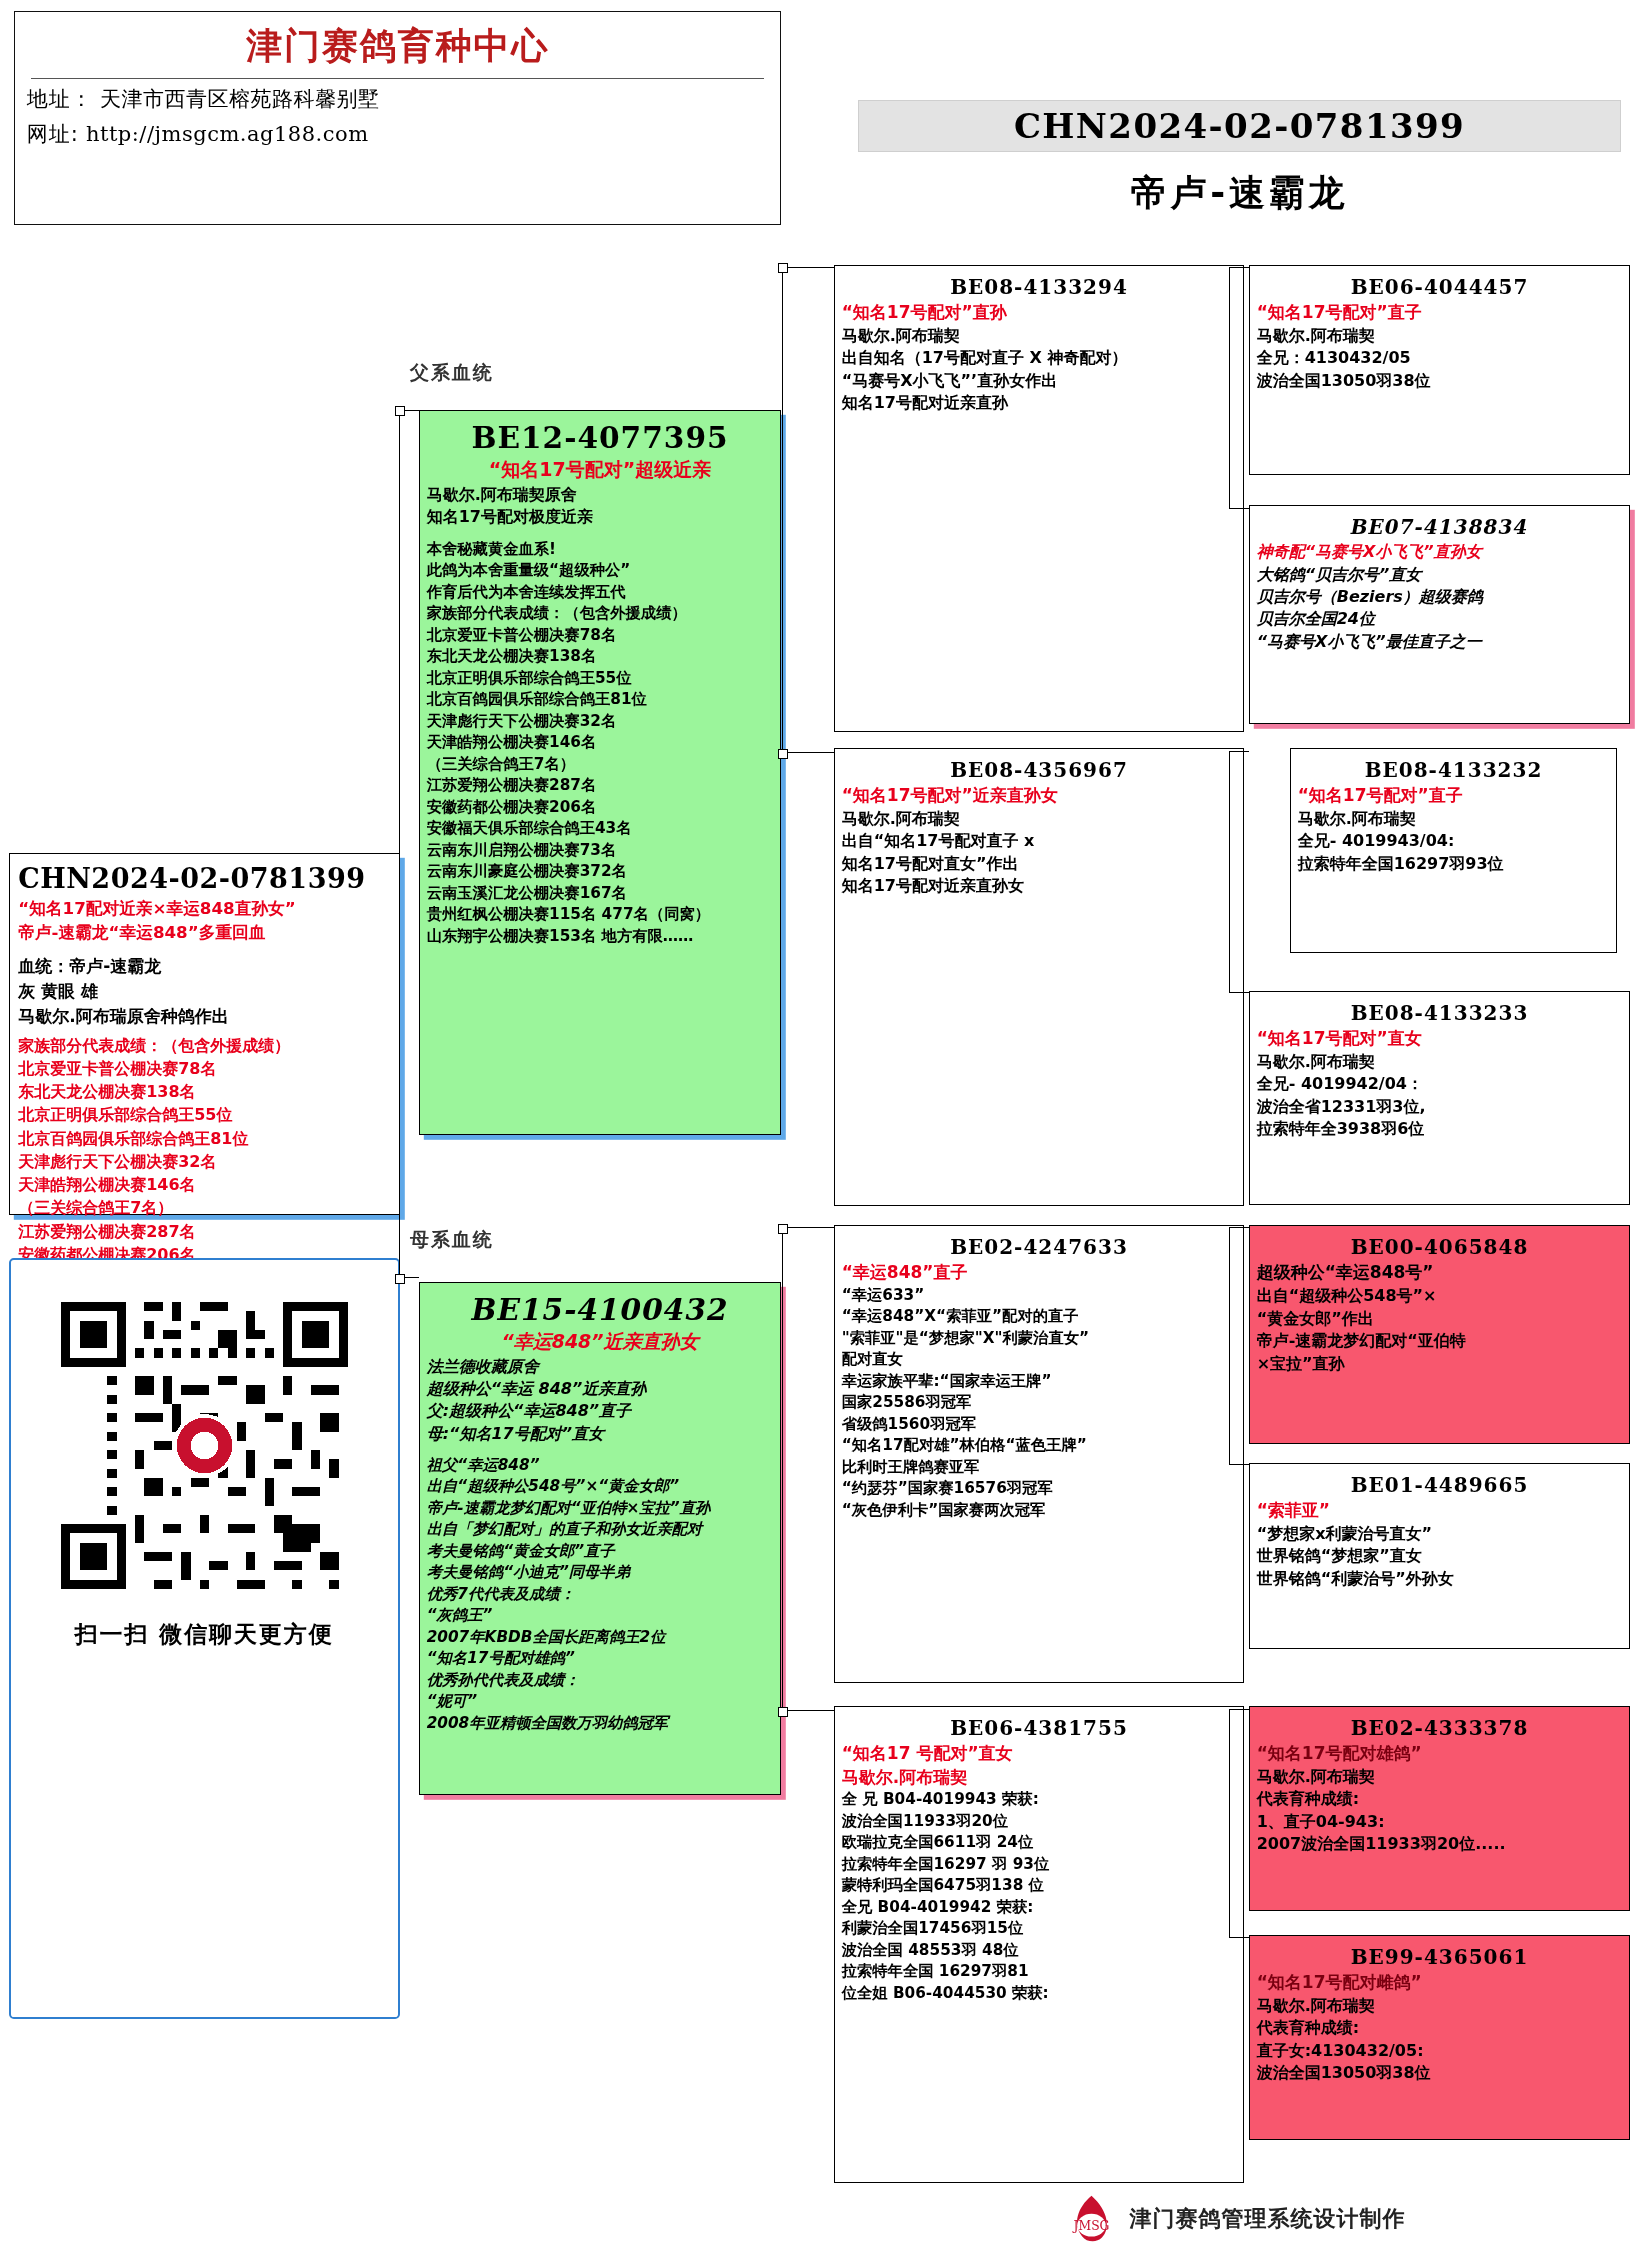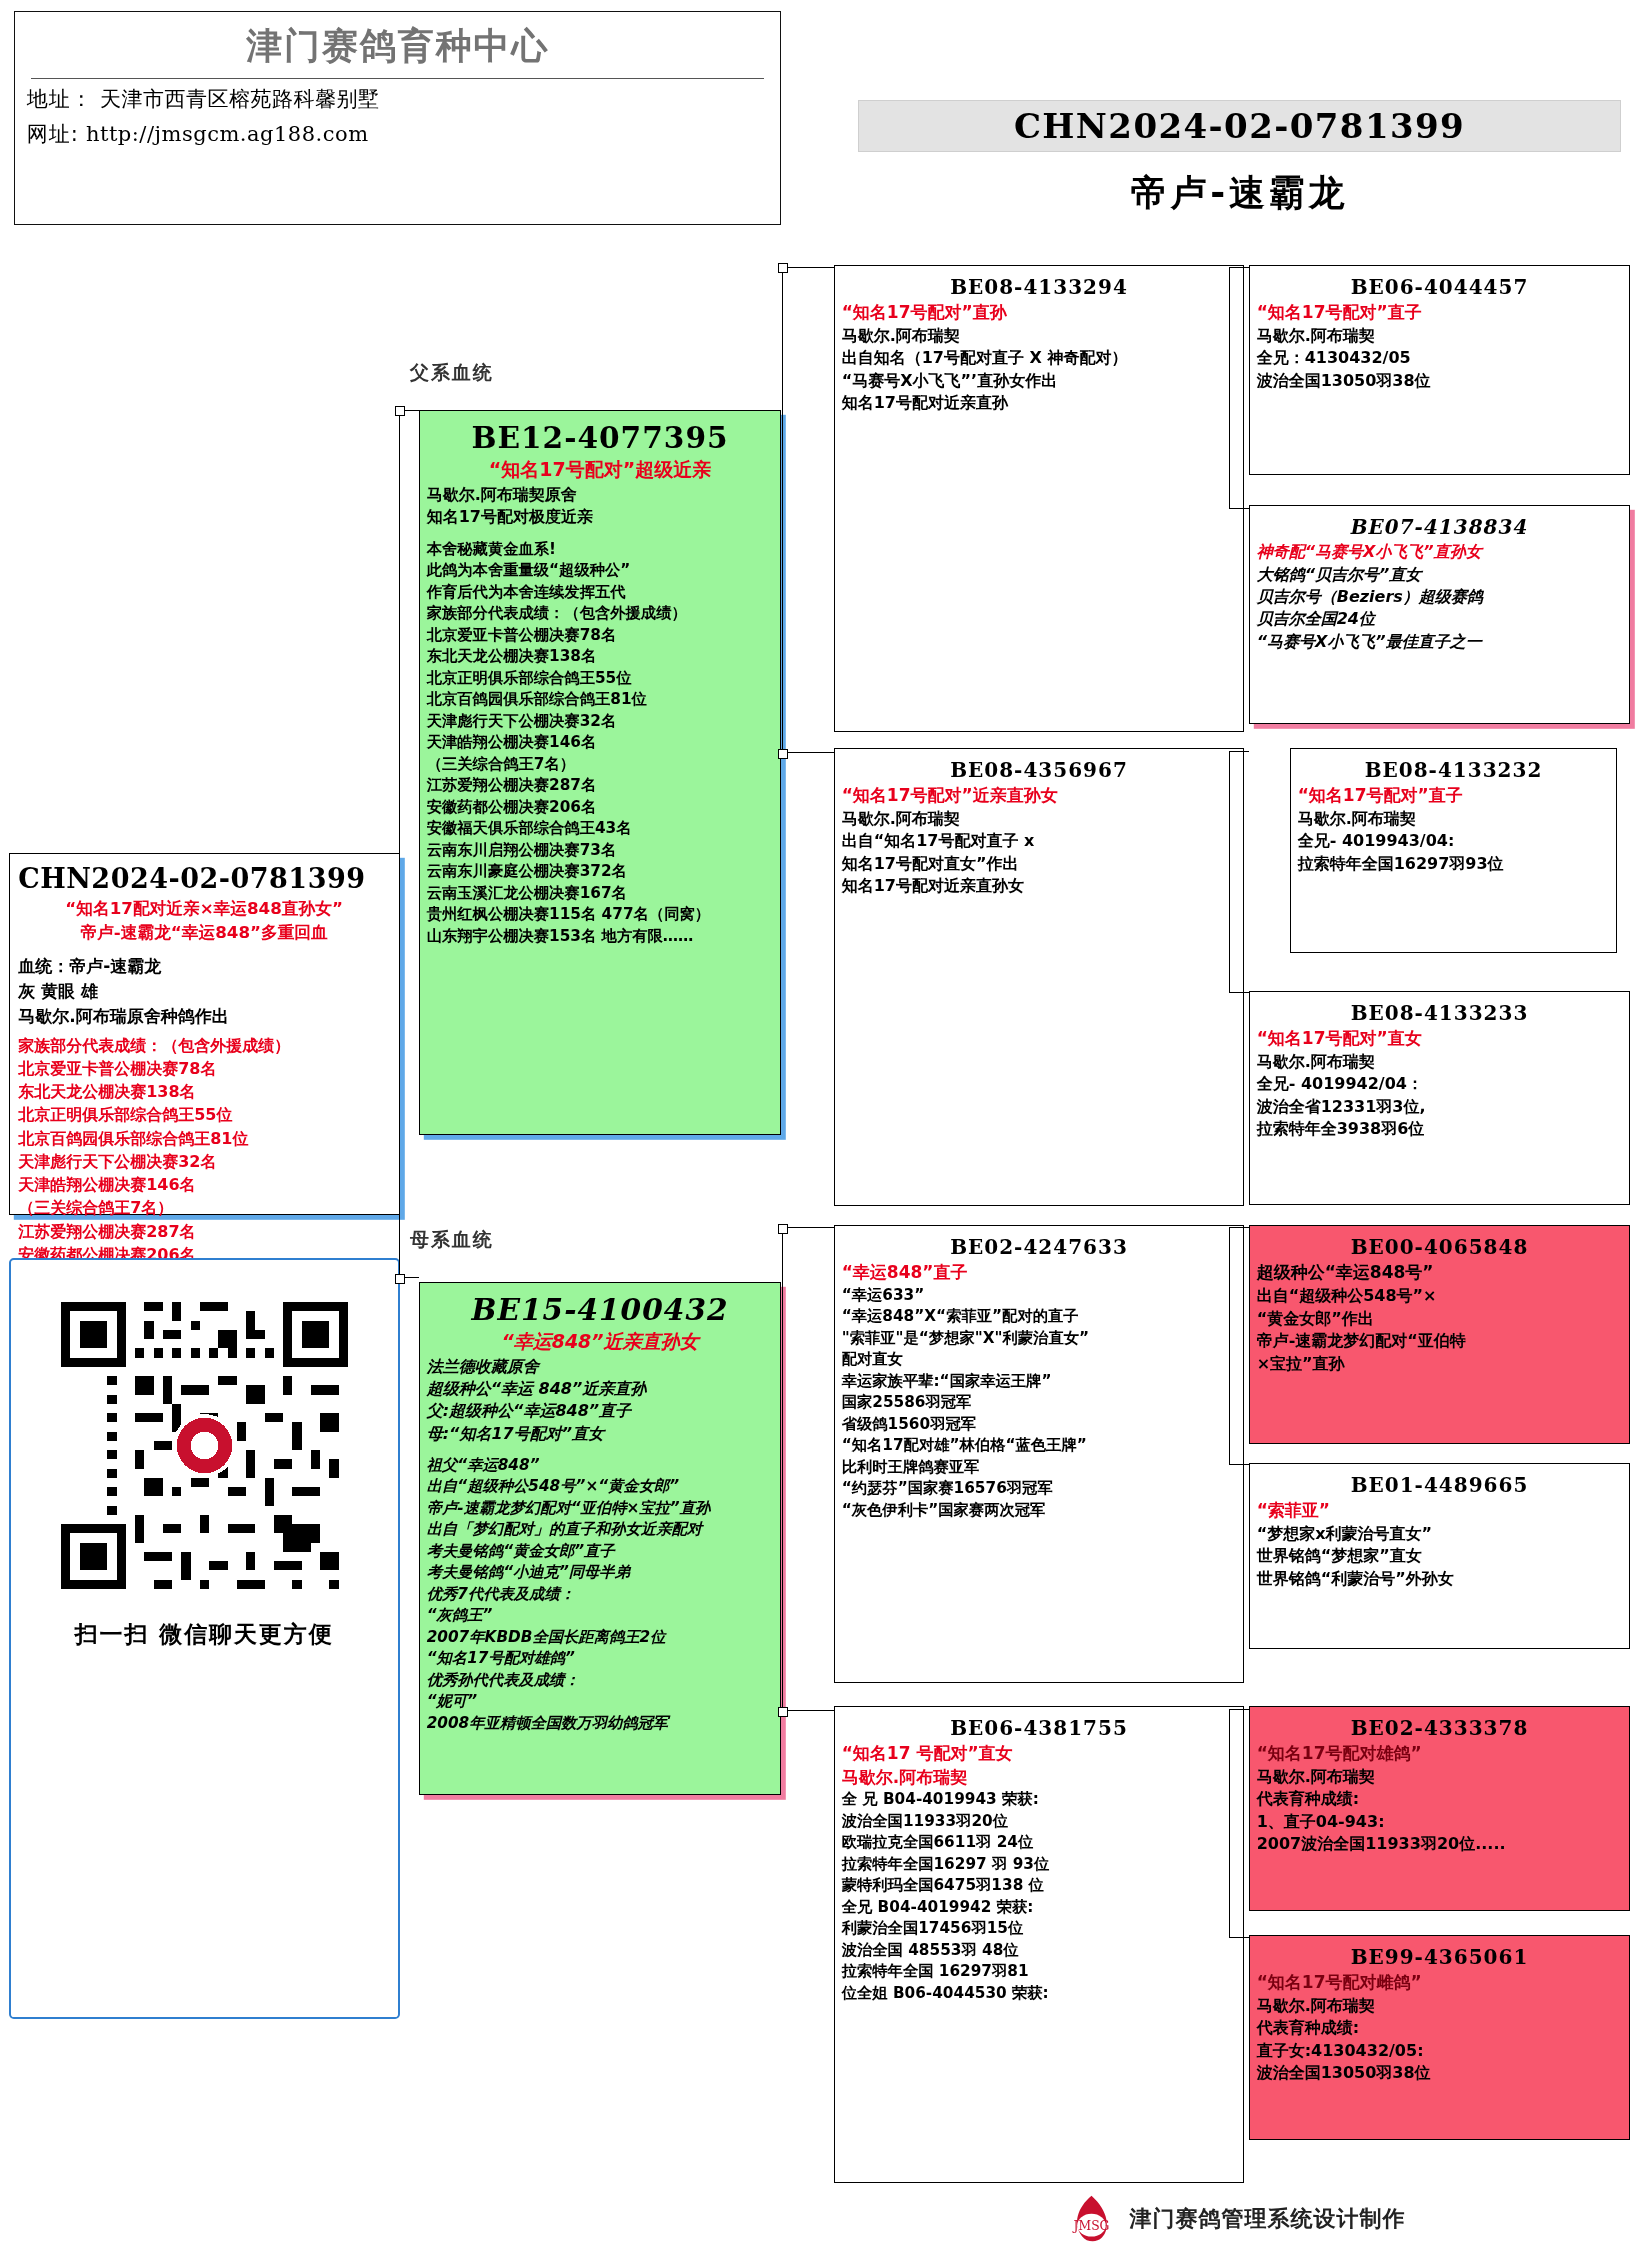--- a/index.html
+++ b/index.html
@@ -12,21 +12,21 @@
   }
   .abs{position:absolute;box-sizing:border-box;}
 
   
   .company-box{
     left:14.3px;top:11.4px;width:767px;height:214px;
     border:1.9px solid #111;background:#fff;
     padding:4.8px 11.4px;
   }
   .company-title{
-    font-size:36px;font-weight:bold;text-align:center;color:#737373;
+    font-size:36px;font-weight:bold;text-align:center;color:#b91c1c;
     letter-spacing:1.9px;margin-top:4.8px;
   }
   .company-rule{border-top:1.4px solid #555;margin:6.7px 4.8px 5.7px 4.8px;}
   .company-line{font-size:21px;color:#000;margin:6.7px 0 6.7px 0;letter-spacing:0.5px;}
   .company-line .lbl{letter-spacing:1px;}
 
   
   .ring-banner{
     left:858px;top:100px;width:763px;height:52px;
     background:#e3e3e3;border:0.5px solid #cfcfcf;
@@ -68,21 +68,21 @@
   
   .left-card{
     left:8.6px;top:853px;width:391px;height:362px;
     border:1.9px solid #000;background:#fff;padding:4.8px 8.6px;
     box-shadow:4.8px 4.8px 0 #5fa8e8;
   }
   .left-card .code{
     font-family:"DejaVu Serif","Liberation Serif",serif;
     font-size:27px;font-weight:bold;color:#000;margin:3.8px 0 3.8px 0;letter-spacing:0.5px;
   }
-  .left-card .red{color:#e8001c;font-weight:bold;font-size:16.7px;line-height:1.38;margin:1px 8px;text-align:center;}
+  .left-card .red{color:#e8001c;font-weight:bold;font-size:16.7px;line-height:1.38;margin:1px 0;}
   .left-card .blk{color:#000;font-weight:bold;font-size:17px;line-height:1.4;margin:1px 0;}
   .left-card .achv{color:#e8001c;font-weight:bold;font-size:16px;line-height:1.42;margin:0.5px 0;}
 
   
   .qr-box{
     left:8.6px;top:1258px;width:391px;height:761px;
     border:2.4px solid #2f7fd0;border-radius:4.8px;background:#fff;
     display:flex;flex-direction:column;align-items:center;justify-content:flex-start;
   }
   .qr-img{margin-top:33px;}

